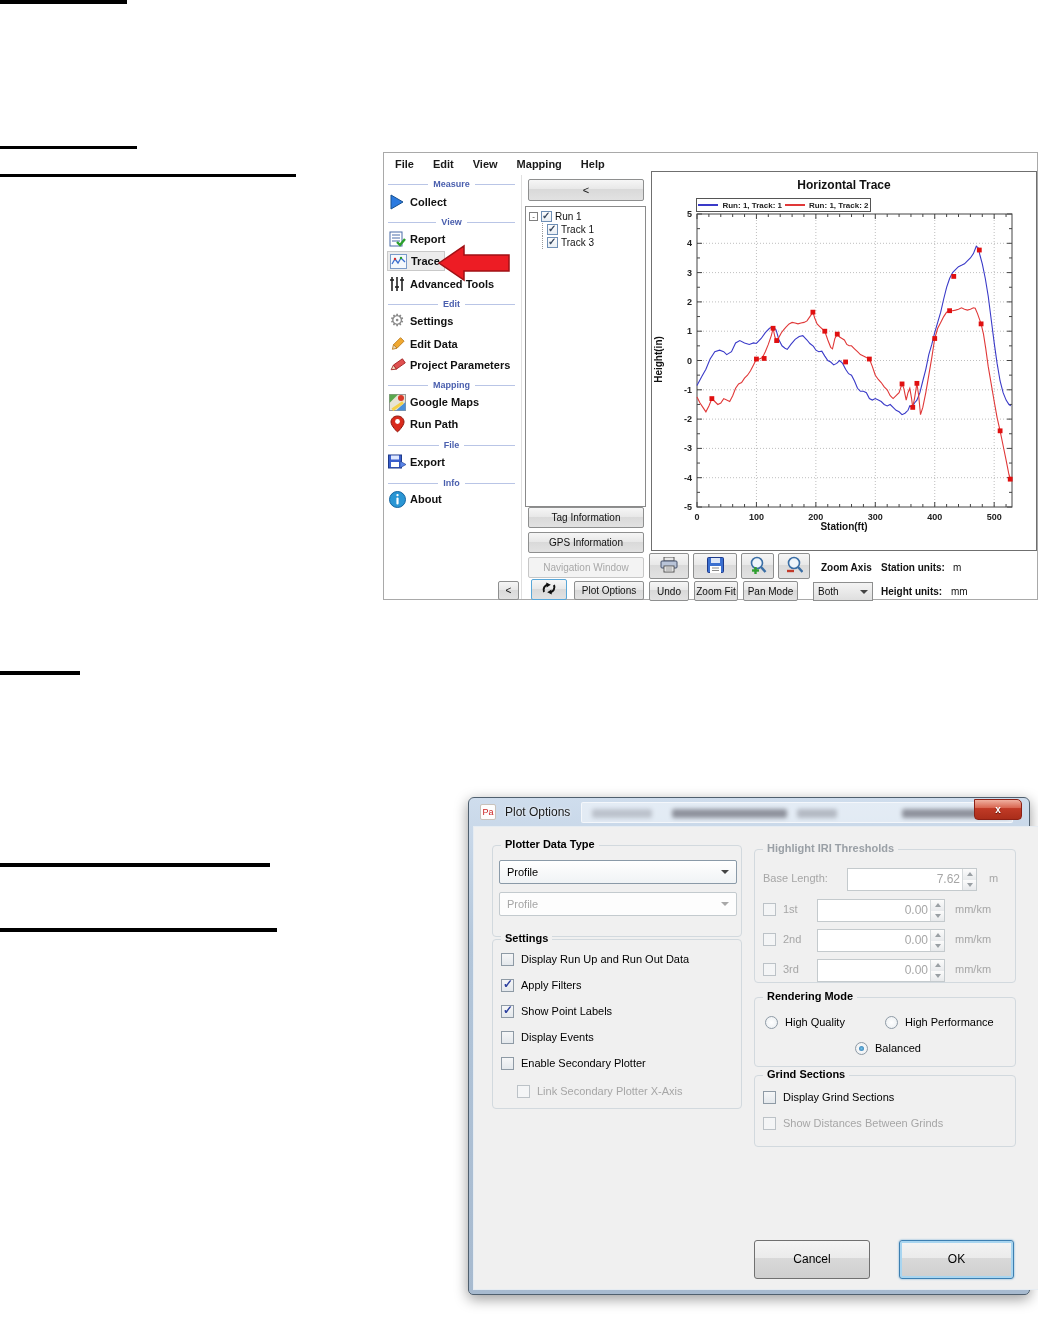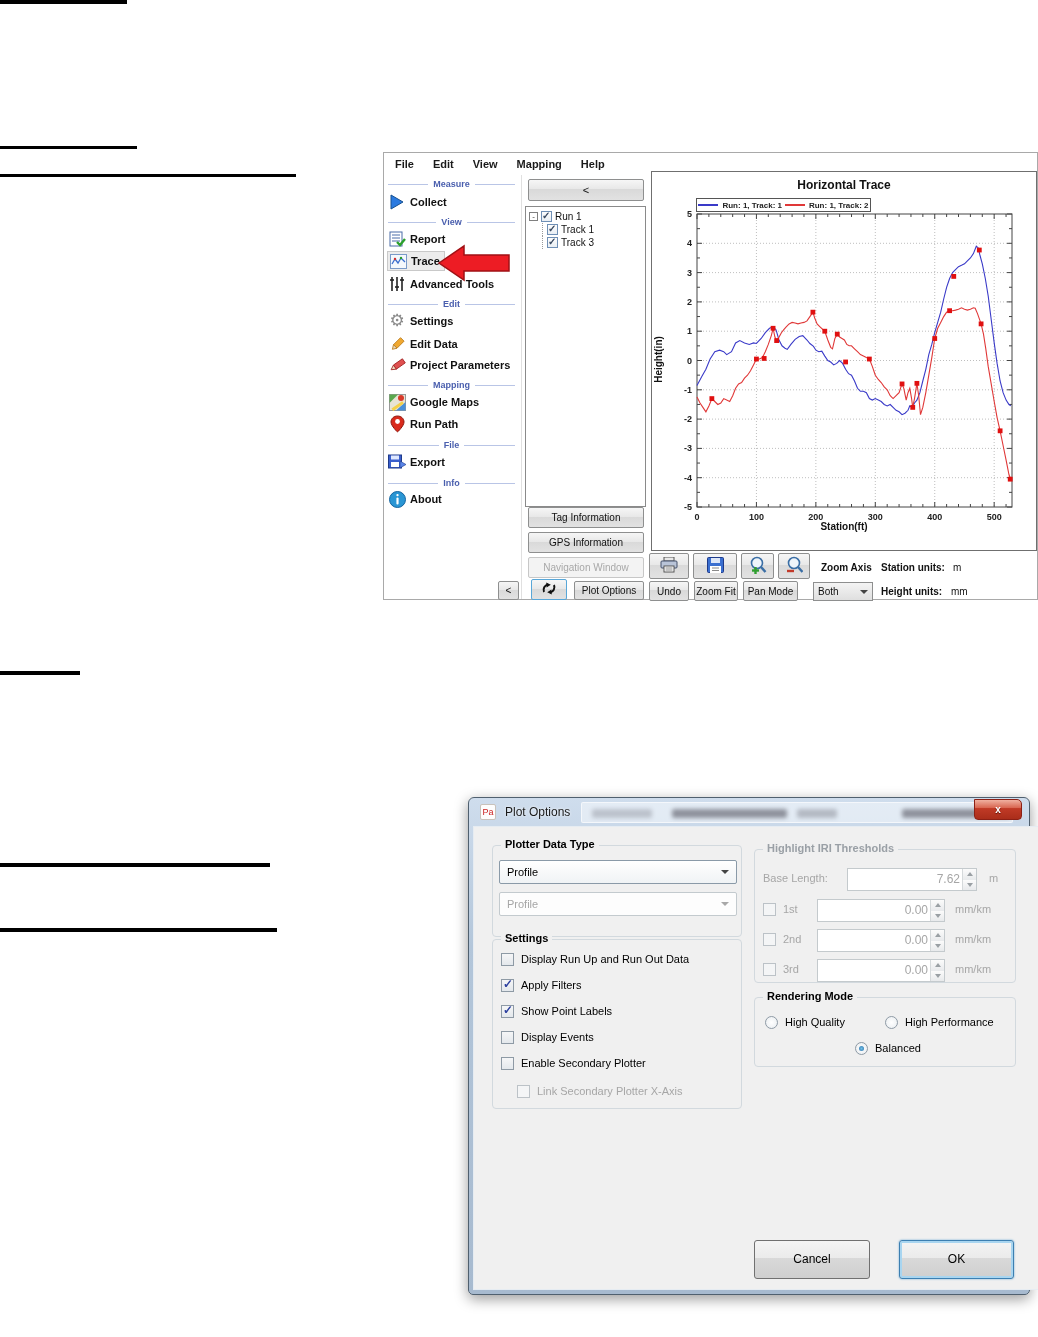--- a/index.html
+++ b/index.html
@@ -698,19 +698,30 @@
         <div class="radio-row" style="left:130px;top:18px">
           <span class="rb"></span>
             <span class="t">High Performance</span>
           </div>
         <div class="radio-row" style="left:100px;top:44px">
           <span class="rb on"></span>
             <span class="t">Balanced</span>
           </div>
       </div>
 
+      <div class="grp" style="left:280px;top:248px;width:262px;height:72px">
+        <span class="grp-lbl">Grind Sections</span>
+        <div class="cb-row" style="left:8px;top:15px">
+          <span class="cb"></span>
+            <span class="t">Display Grind Sections</span>
+          </div>
+        <div class="cb-row dis" style="left:8px;top:41px">
+          <span class="cb dis"></span>
+            <span class="t">Show Distances Between Grinds</span>
+          </div>
+      </div>
 
 
       <button class="dlg-btn" style="left:280px;top:413px;width:116px">Cancel</button>
       <button class="dlg-btn focus" style="left:425px;top:413px;width:115px">OK</button>
     </div>
   </div>
 </div>
 
 </body></html>

